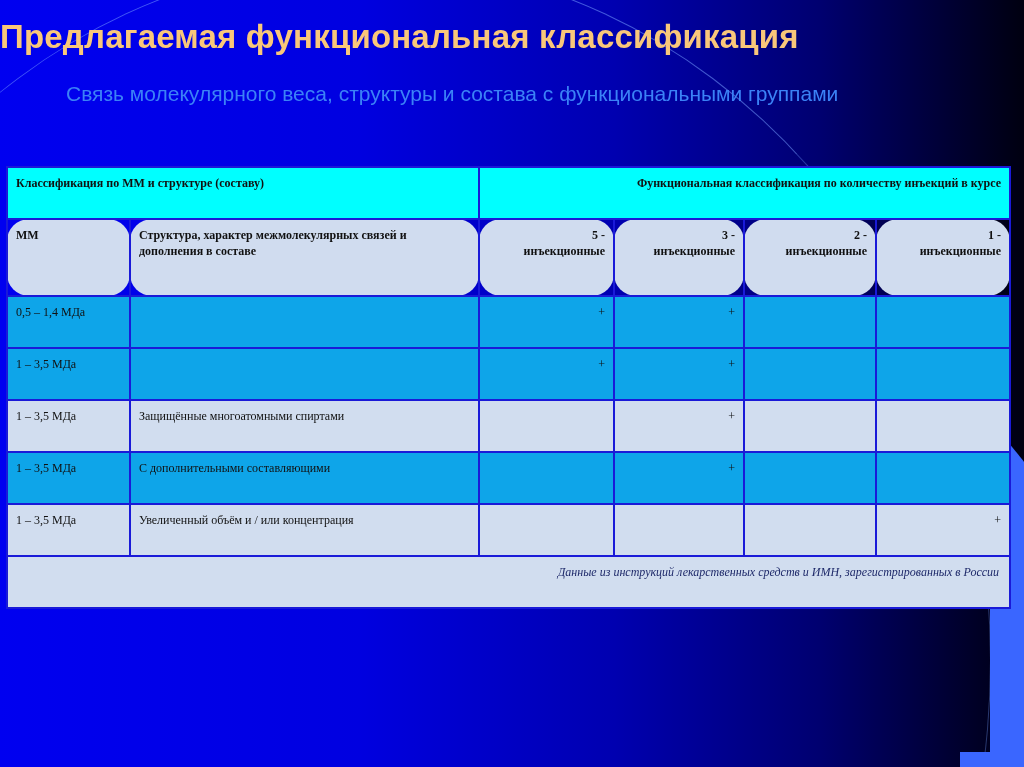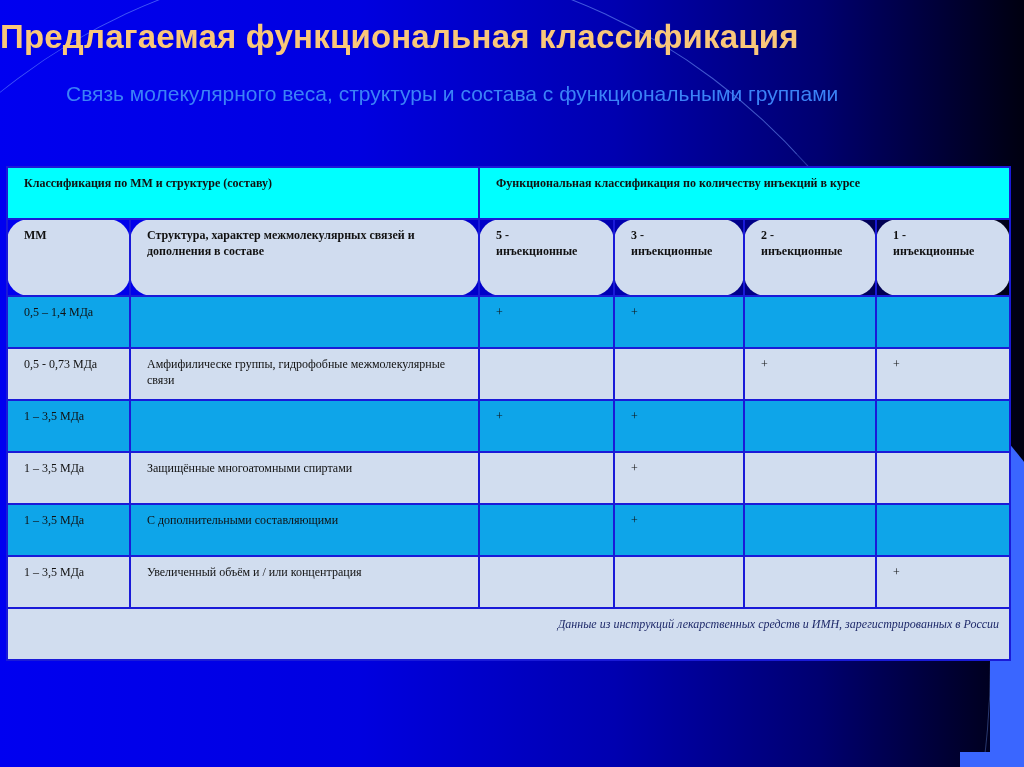--- a/index.html
+++ b/index.html
@@ -70,37 +70,37 @@
     width: 1003px;
     border-collapse: collapse;
     table-layout: fixed;
     font-family: "Liberation Serif", serif;
     font-size: 12px;
     color: #111;
   }
   table.cls td {
     border: 2px solid #1a1ad8;
     vertical-align: top;
-    padding: 7px 16px;
+    padding: 7px 8px;
     line-height: 16px;
   }
   tr.head td {
     background: #00ffff;
     font-weight: bold;
     height: 36px;
   }
   tr.subhead td {
     background: #d0dcef;
     font-weight: bold;
     height: 61px;
     border-radius: 22px;
   }
   tr.odd td { background: #0ea5e9; }
   tr.even td { background: #d1ddef; }
-  td.center { text-align: left; }
+  td.center { text-align: right; }
   tr.row td { height: 36px; }
   tr.row.tall td { height: 78px; }
   tr.foot td {
     background: #d1ddef;
     height: 36px;
     text-align: right;
     font-style: italic;
     color: #1f2a6a;
     padding-right: 10px;
     font-family: Liberation Serif, serif;
@@ -140,28 +140,20 @@
   </tr>
 
   <tr class="row odd">
     <td>0,5 – 1,4 МДа</td>
     <td></td>
     <td class="center">+</td>
     <td class="center">+</td>
     <td class="center"></td>
     <td class="center"></td>
   </tr>
-  <tr class="row even">
-    <td>0,5 - 0,73 МДа</td>
-    <td>Амфифилическе группы, гидрофобные межмолекулярные связи</td>
-    <td class="center"></td>
-    <td class="center"></td>
-    <td class="center">+</td>
-    <td class="center">+</td>
-  </tr>
   <tr class="row odd">
     <td>1 – 3,5 МДа</td>
     <td></td>
     <td class="center">+</td>
     <td class="center">+</td>
     <td class="center"></td>
     <td class="center"></td>
   </tr>
   <tr class="row even">
     <td>1 – 3,5 МДа</td>

